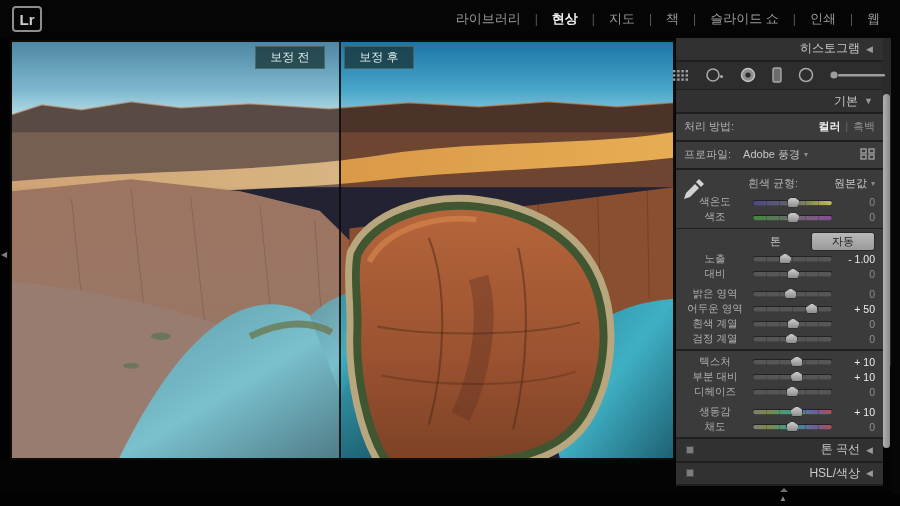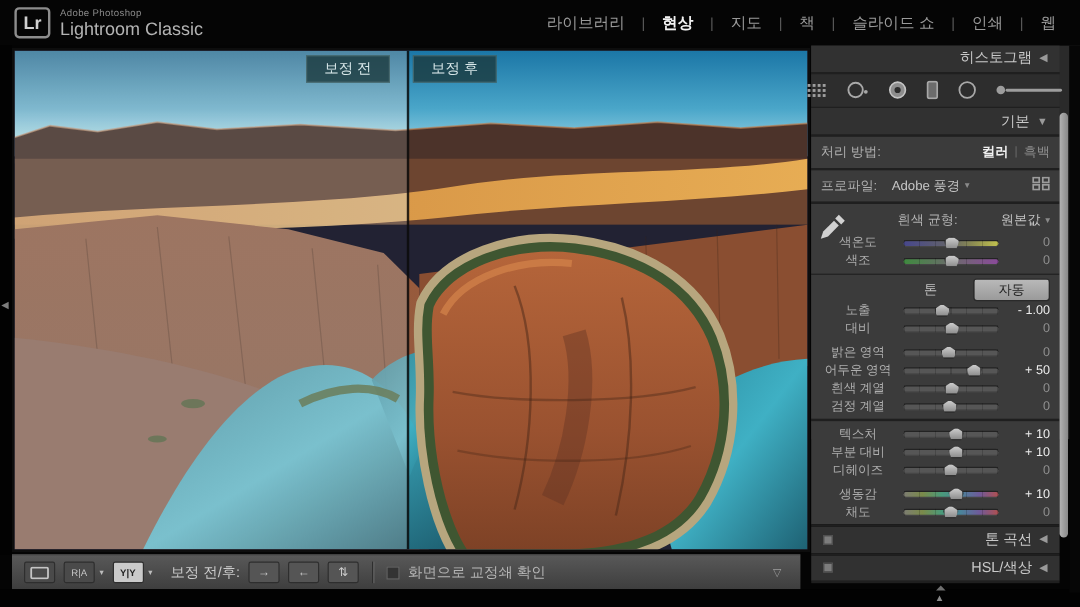--- a/index.html
+++ b/index.html
@@ -117,24 +117,20 @@
             border:1px solid #1c1c1c; border-radius:3px; color:#dcdcdc; font-size:12px;
             display:flex; align-items:center; justify-content:center; }
 </style>
 </head>
 <body>
 
 <div class="stage">
 
   <div class="top-bar">
     <div class="logo-box">Lr</div>
-    <div class="brand">
-      <div class="small">Adobe Photoshop</div>
-      <div class="big">Lightroom Classic</div>
-    </div>
     <div class="nav">
         <span class="item">라이브러리</span>
         <span class="sep">|</span>
         <span class="item active">현상</span>
         <span class="sep">|</span>
         <span class="item">지도</span>
         <span class="sep">|</span>
         <span class="item">책</span>
         <span class="sep">|</span>
         <span class="item">슬라이드 쇼</span>
@@ -249,39 +245,20 @@
         <path d="M240,300 C270,285 300,283 322,296" stroke="#4d6b33" stroke-width="7" fill="none" opacity="0.85"></path>
         <path d="M352,218 C368,184 420,166 470,172 C525,179 565,205 582,246 C598,286 595,338 572,378 C550,414 505,424 455,424 L380,424 C362,396 350,340 352,295 C353,262 348,240 352,218 Z" fill="url(#butteG)"></path>
       </svg>
 
       <div class="split-line"></div>
       <div class="badge badge-before">보정 전</div>
       <div class="badge badge-after">보정 후</div>
     </div>
   </div>
 
-  <div class="toolbar">
-    <div class="tb-btn tb-view">
-      <svg width="16" height="11" viewBox="0 0 16 11">
-          <rect x="1" y="1" width="14" height="9" rx="1" fill="none" stroke="#c4c4c4" stroke-width="1.5"></rect>
-        </svg>
-    </div>
-    <div class="tb-btn tb-view">R|A</div>
-    <span class="tb-caret">▾</span>
-    <div class="tb-btn tb-view lit">Y|Y</div>
-    <span class="tb-caret">▾</span>
-    <span class="tb-label">보정 전/후:</span>
-    <div class="tb-btn tb-small">→</div>
-    <div class="tb-btn tb-small">←</div>
-    <div class="tb-btn tb-small">⇅</div>
-    <div class="tb-div"></div>
-    <div class="tb-check"></div>
-    <span class="tb-check-label">화면으로 교정쇄 확인</span>
-    <span class="tb-dd">▽</span>
-  </div>
 
   <div class="bottom-strip">
     <span class="arrow">▲</span>
   </div>
 
   <div class="right-panel">
     <div class="rp-content">
 
       <div class="panel-header">
         <span>히스토그램</span>

